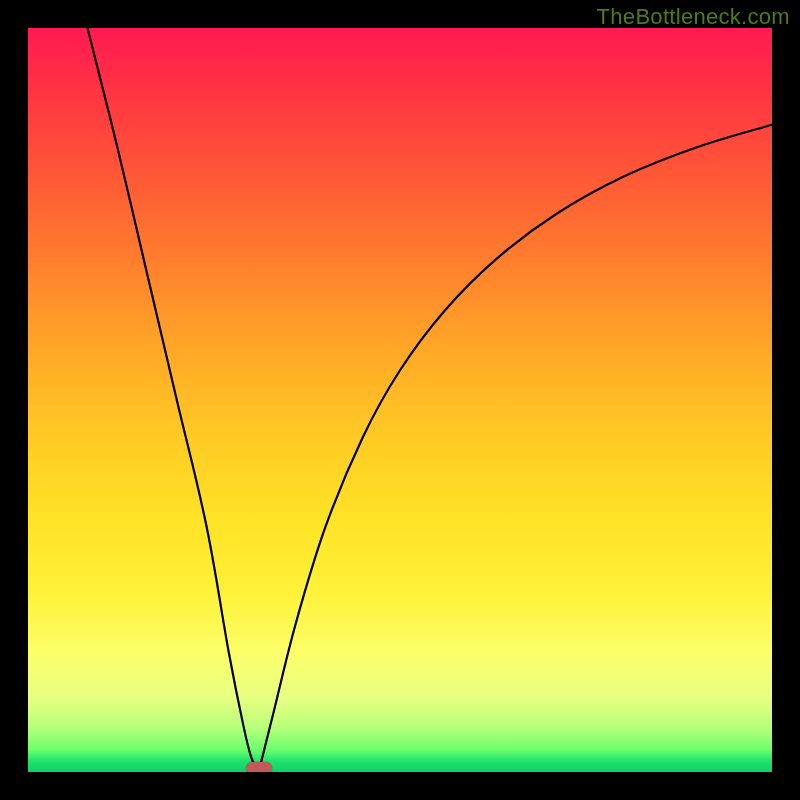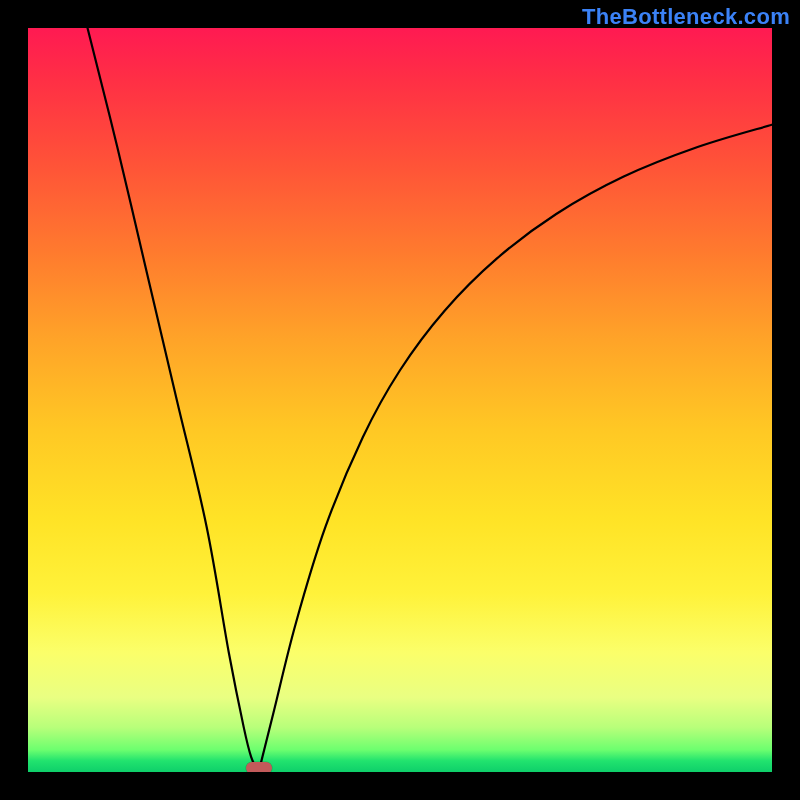--- a/index.html
+++ b/index.html
@@ -14,23 +14,23 @@
   .frame {
     position: relative;
     width: 800px;
     height: 800px;
     background: #000;
   }
   .watermark {
     position: absolute;
     top: 4px;
     right: 10px;
-    color: #3b82f6;
+    color: #4d7c0f;
     font-size: 22px;
-    font-weight: 700;
+    font-weight: 400;
     letter-spacing: 0.3px;
     z-index: 20;
   }
   .plot-area {
     position: absolute;
     left: 28px;
     top: 28px;
     width: 744px;
     height: 744px;
     overflow: hidden;

